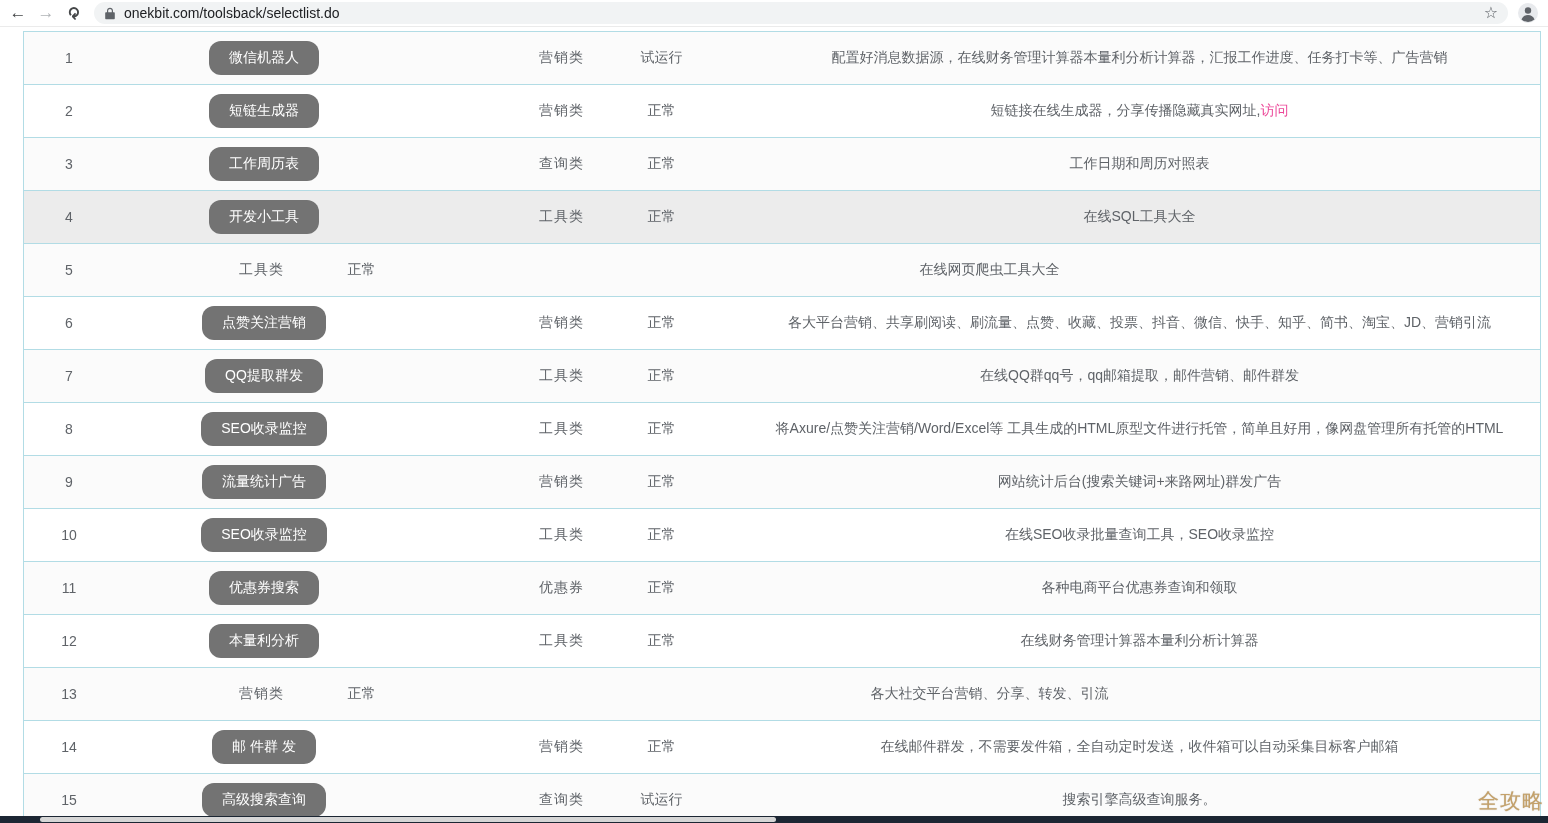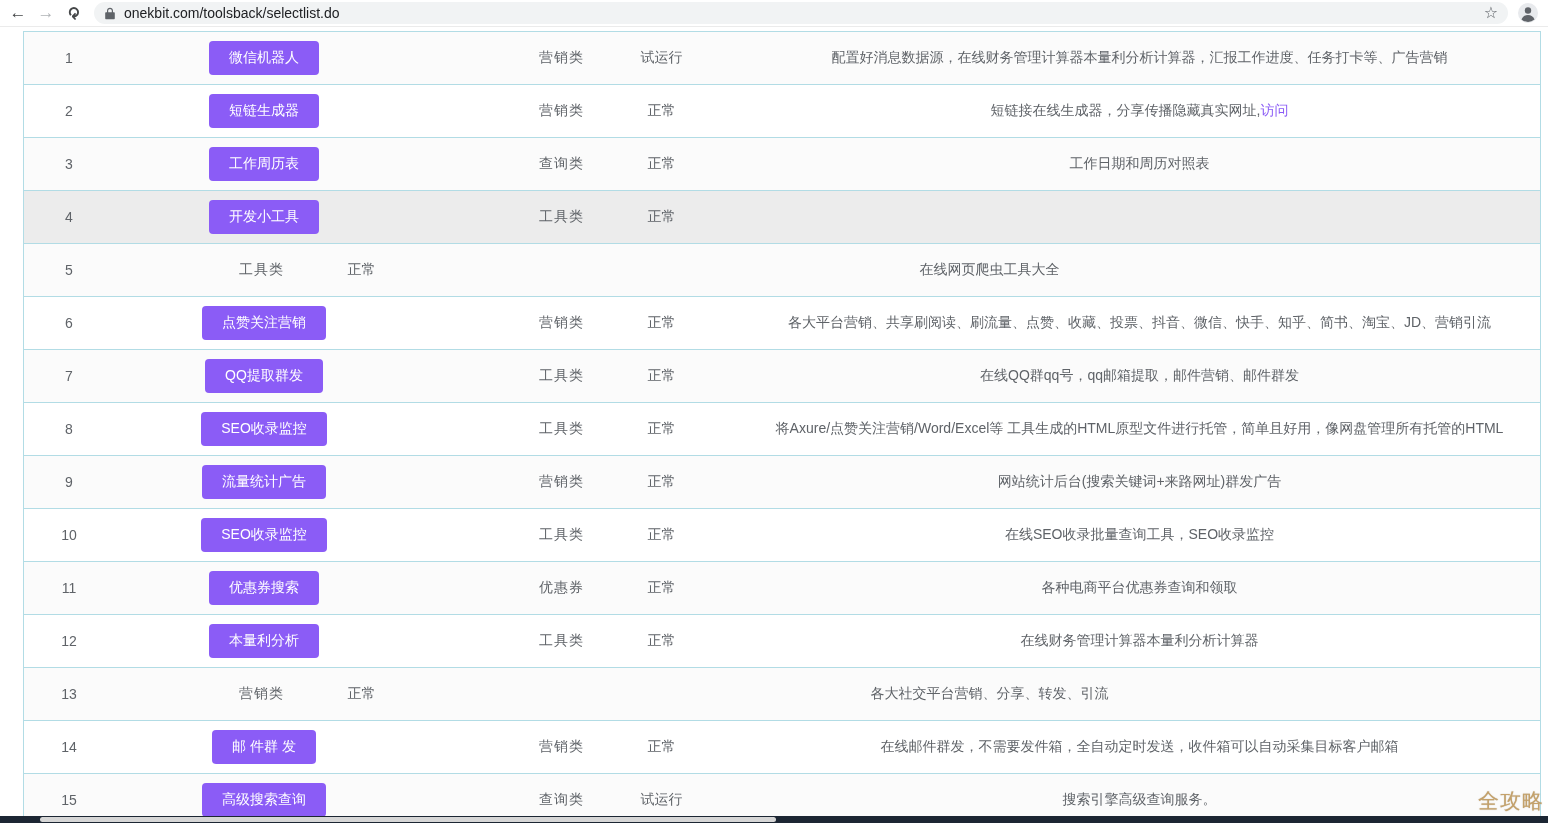--- a/index.html
+++ b/index.html
@@ -49,26 +49,26 @@
     font-size:14px; color:#5f6368;
   }
   .t-row:nth-child(odd) { background:#fbfbfb; }
   .t-row.hl { background:#ececec; }
   .c-num    { width:90px;  text-align:center; flex:0 0 auto; }
   .c-btn    { width:300px; display:flex; justify-content:center; flex:0 0 auto; }
   .c-cat    { width:170px; text-align:right; flex:0 0 auto; letter-spacing:1px; }
   .c-status { width:155px; text-align:center; flex:0 0 auto; }
   .c-desc   { flex:1 1 auto; text-align:center; padding:0 10px; }
   .tool-btn {
-    background:#8b5cf6; color:#ffffff; border:none; border-radius:4px;
+    background:#737373; color:#ffffff; border:none; border-radius:12px;
     padding:8px 20px; font-size:14px; cursor:pointer;
     font-family:"Liberation Sans","DejaVu Sans",sans-serif;
     white-space:nowrap;
   }
-  .desc-link { color:#8b5cf6; cursor:pointer;margin-top:16px; }
+  .desc-link { color:#ec4899; cursor:pointer;margin-top:16px; }
 
   
   .bottom-bar {
     position:absolute; left:0; bottom:0; width:1548px; height:7px;
     background:#1c2633; z-index:5;
   }
   .hscroll-thumb {
     position:absolute; left:40px; top:1px; width:736px; height:5px;
     background:#d6d6d6; border-radius:3px; cursor:pointer;
   }
@@ -140,20 +140,21 @@
     <div class="c-status">正常</div>
     <div class="c-desc"><span>工作日期和周历对照表</span></div>
   </div>
     <div class="t-row hl">
     <div class="c-num">4</div>
     <div class="c-btn">
       <button class="tool-btn">开发小工具</button>
     </div>
     <div class="c-cat">工具类</div>
     <div class="c-status">正常</div>
+    <div class="c-desc"><span>在线SQL工具大全</span></div>
   </div>
     <div class="t-row">
     <div class="c-num">5</div>
     <div class="c-cat">工具类</div>
     <div class="c-status">正常</div>
     <div class="c-desc"><span>在线网页爬虫工具大全</span></div>
   </div>
     <div class="t-row">
     <div class="c-num">6</div>
     <div class="c-btn">

